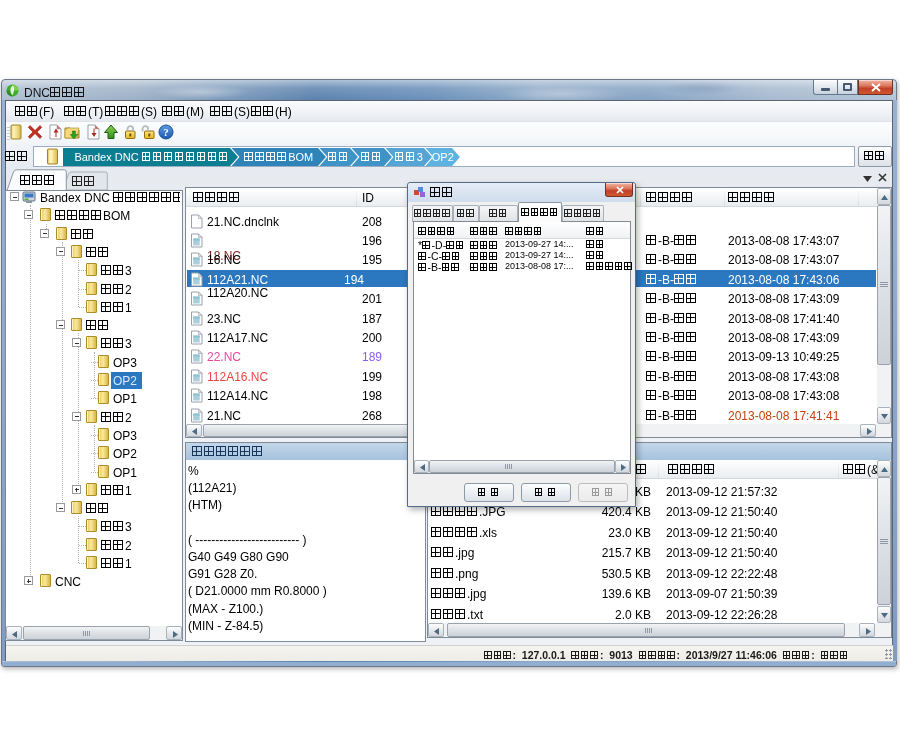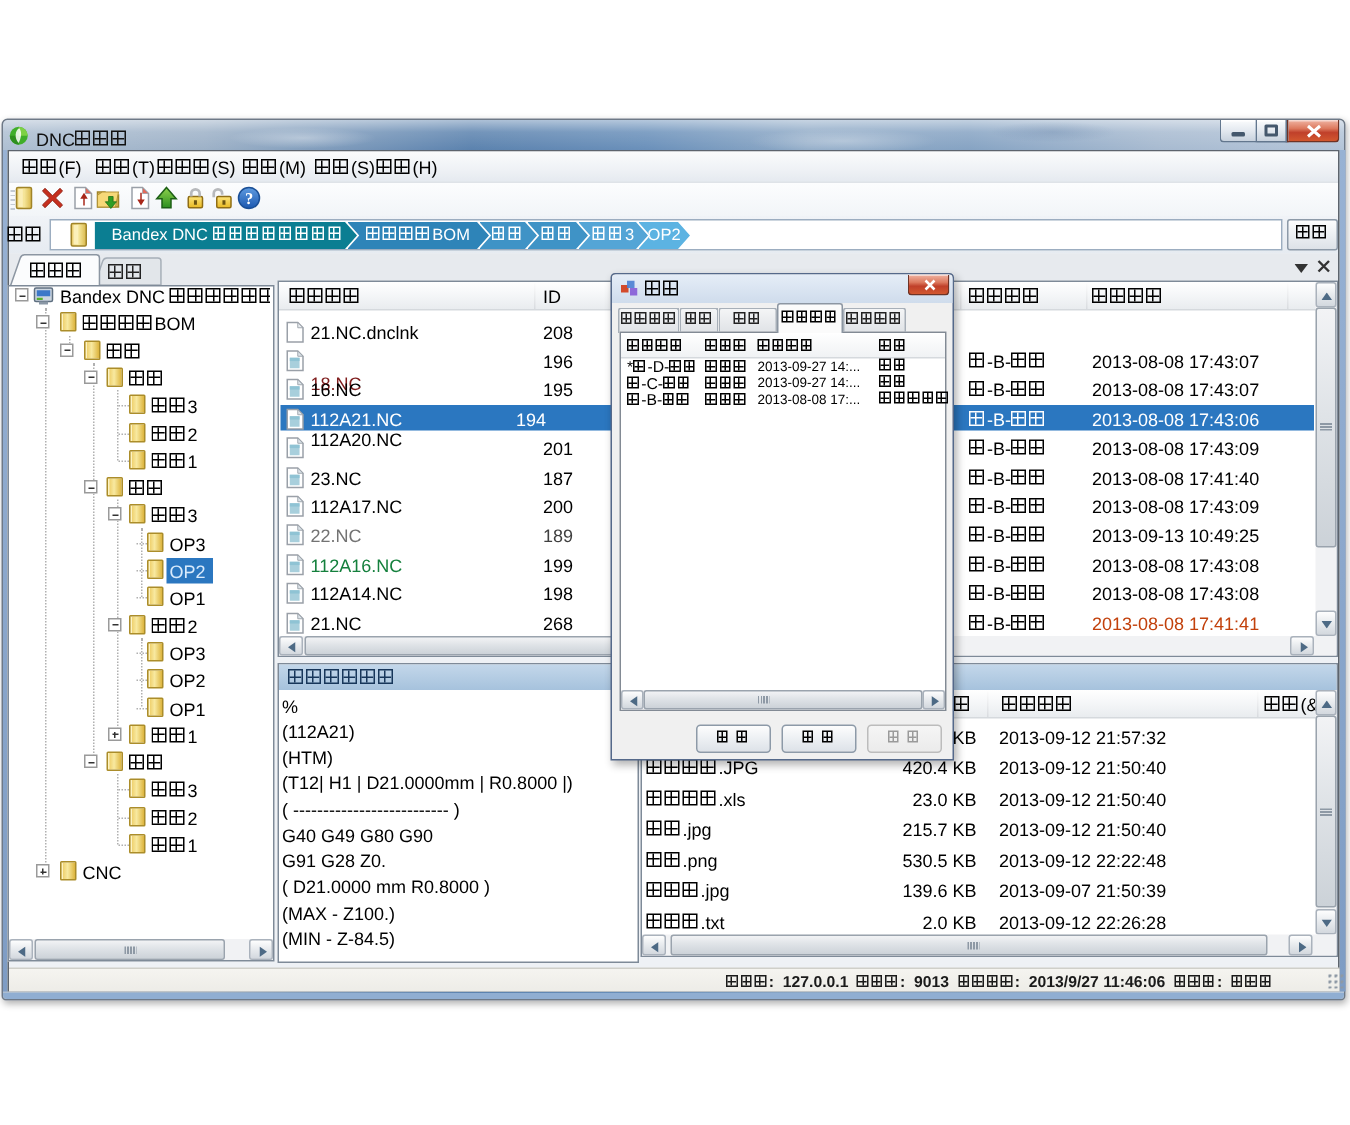--- a/index.html
+++ b/index.html
@@ -343,31 +343,31 @@
 <div class="ab t12" style="left:207px;top:330.8999999999999px;color:#000">112A17.NC</div>
 <div class="ab t12" style="left:362px;top:330.8999999999999px;color:#000">200</div>
 <div class="ab t12" style="left:646px;top:330.8999999999999px;color:#000"><b class="g12"></b>-B-<b class="g12"></b><b class="g12"></b></div>
 <div class="ab t12" style="left:728px;top:330.8999999999999px;color:#000">2013-08-08 17:43:09</div>
 <svg class="ab" style="left:190px;top:349.2999999999999px" width="13" height="15" viewBox="0 0 13 15">
       <path d="M1.5 1h7l3.5 3.5V14H1.5z" fill="#fff" stroke="#9aa0a8"></path>
       <path d="M8.5 1L12 4.5H8.5z" fill="#dce4ea" stroke="#9aa0a8" stroke-width=".6"></path>
       <rect x="3.2" y="5.5" width="6.5" height="7" fill="#a8cfdc"></rect>
       <rect x="3.2" y="5.5" width="6.5" height="2.2" fill="#8fc3d4"></rect>
     </svg>
-<div class="ab t12" style="left:207px;top:350.2999999999999px;color:#737373">22.NC</div>
-<div class="ab t12" style="left:362px;top:350.2999999999999px;color:#404040">189</div>
+<div class="ab t12" style="left:207px;top:350.2999999999999px;color:#ec4899">22.NC</div>
+<div class="ab t12" style="left:362px;top:350.2999999999999px;color:#8b5cf6">189</div>
 <div class="ab t12" style="left:646px;top:350.2999999999999px;color:#000"><b class="g12"></b>-B-<b class="g12"></b><b class="g12"></b></div>
 <div class="ab t12" style="left:728px;top:350.2999999999999px;color:#000">2013-09-13 10:49:25</div>
 <svg class="ab" style="left:190px;top:368.6999999999999px" width="13" height="15" viewBox="0 0 13 15">
       <path d="M1.5 1h7l3.5 3.5V14H1.5z" fill="#fff" stroke="#9aa0a8"></path>
       <path d="M8.5 1L12 4.5H8.5z" fill="#dce4ea" stroke="#9aa0a8" stroke-width=".6"></path>
       <rect x="3.2" y="5.5" width="6.5" height="7" fill="#a8cfdc"></rect>
       <rect x="3.2" y="5.5" width="6.5" height="2.2" fill="#8fc3d4"></rect>
     </svg>
-<div class="ab t12" style="left:207px;top:369.6999999999999px;color:#15803d">112A16.NC</div>
+<div class="ab t12" style="left:207px;top:369.6999999999999px;color:#ef4444">112A16.NC</div>
 <div class="ab t12" style="left:362px;top:369.6999999999999px;color:#000">199</div>
 <div class="ab t12" style="left:646px;top:369.6999999999999px;color:#000"><b class="g12"></b>-B-<b class="g12"></b><b class="g12"></b></div>
 <div class="ab t12" style="left:728px;top:369.6999999999999px;color:#000">2013-08-08 17:43:08</div>
 <svg class="ab" style="left:190px;top:388.09999999999985px" width="13" height="15" viewBox="0 0 13 15">
       <path d="M1.5 1h7l3.5 3.5V14H1.5z" fill="#fff" stroke="#9aa0a8"></path>
       <path d="M8.5 1L12 4.5H8.5z" fill="#dce4ea" stroke="#9aa0a8" stroke-width=".6"></path>
       <rect x="3.2" y="5.5" width="6.5" height="7" fill="#a8cfdc"></rect>
       <rect x="3.2" y="5.5" width="6.5" height="2.2" fill="#8fc3d4"></rect>
     </svg>
 <div class="ab t12" style="left:207px;top:389.09999999999985px;color:#000">112A14.NC</div>
@@ -409,21 +409,20 @@
       </svg>
     </div>
 <div class="thumb" style="left:203px;top:424px;width:428px;height:13px"></div>
     <div class="grip" style="left:412px;top:428px"></div>
 <div class="ab" style="left:185px;top:442px;width:241px;height:200px;background:#fff;border:1px solid #7e8a98"></div>
 <div class="ab" style="left:186px;top:443px;width:239px;height:17px;background:linear-gradient(#c3d7ea,#a6c2dd)"></div>
 <div class="ab t12" style="left:192px;top:445px;color:#17365a"><b class="g12"></b><b class="g12"></b><b class="g12"></b><b class="g12"></b><b class="g12"></b><b class="g12"></b></div>
 <div class="ab t12" style="left:188px;top:464px">%</div>
 <div class="ab t12" style="left:188px;top:481px">(112A21)</div>
 <div class="ab t12" style="left:188px;top:498px">(HTM)</div>
-<div class="ab t12" style="left:188px;top:515px">(T12| H1 | D21.0000mm | R0.8000 |)</div>
 <div class="ab t12" style="left:188px;top:533px">( -------------------------- )</div>
 <div class="ab t12" style="left:188px;top:550px">G40 G49 G80 G90</div>
 <div class="ab t12" style="left:188px;top:567px">G91 G28 Z0.</div>
 <div class="ab t12" style="left:188px;top:584px">( D21.0000 mm R0.8000 )</div>
 <div class="ab t12" style="left:188px;top:602px">(MAX - Z100.)</div>
 <div class="ab t12" style="left:188px;top:619px">(MIN - Z-84.5)</div>
 <div class="ab" style="left:427px;top:442px;width:465px;height:196px;background:#fff;border:1px solid #7e8a98"></div>
 <div class="ab" style="left:428px;top:443px;width:463px;height:17px;background:linear-gradient(#c3d7ea,#a6c2dd)"></div>
 <div class="ab t12" style="left:432px;top:445px;color:#17365a"><b class="g12"></b><b class="g12"></b><b class="g12"></b><b class="g12"></b></div>
 <div class="ab" style="left:428px;top:460px;width:463px;height:19px;background:linear-gradient(#ffffff,#f2f4f6 60%,#e9ecef);border-bottom:1px solid #d5d9dd"></div>

